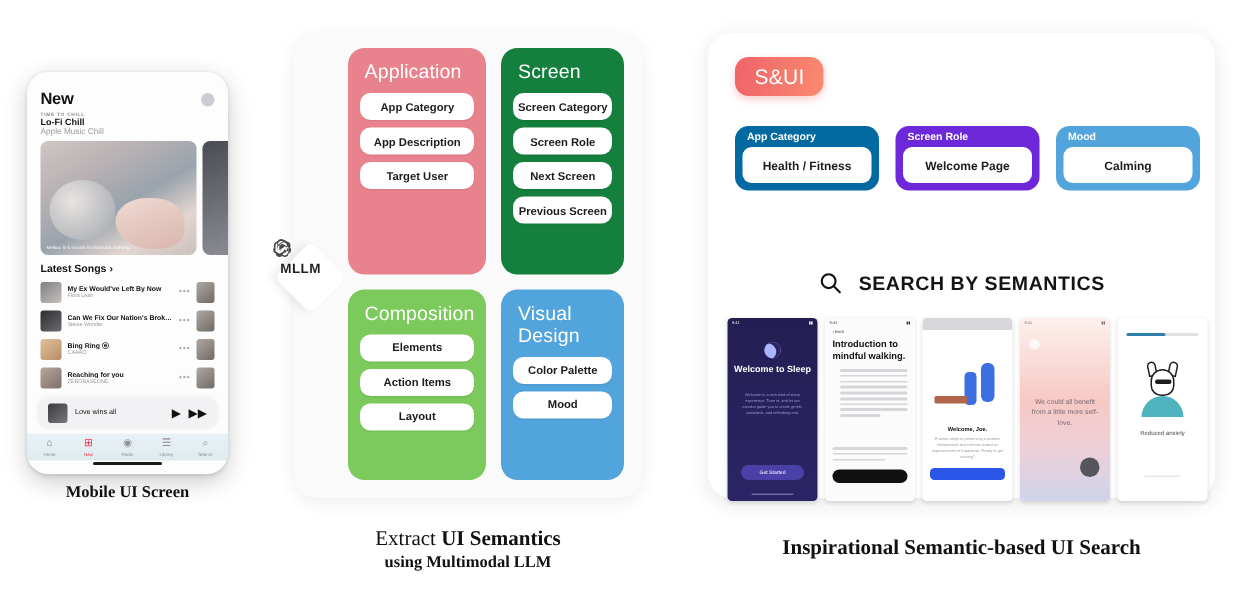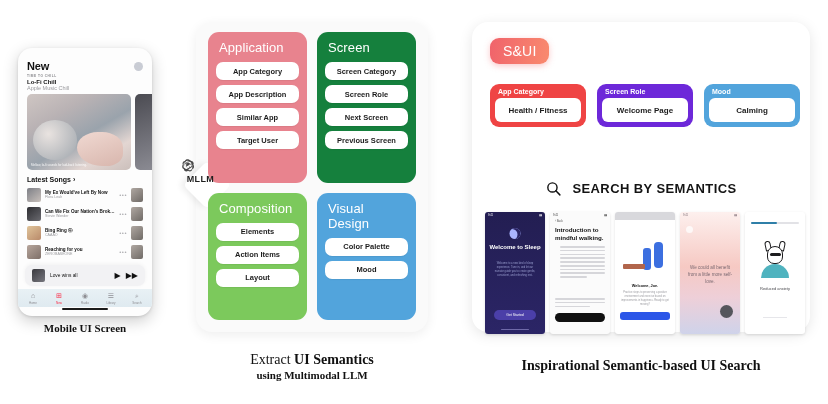--- a/index.html
+++ b/index.html
@@ -68,21 +68,21 @@
   .mid-panel {
     position:absolute; left:196px; top:22px; width:232px; height:310px;
     background:#fafafa; border-radius:16px; box-shadow:0 3px 12px rgba(0,0,0,.07);
   }
   .notch {
     position:absolute; left:-6px; top:146px; width:34px; height:34px; background:#ffffff;
     transform: rotate(45deg); border-radius:5px; box-shadow:-3px 3px 6px rgba(0,0,0,.07);
   }
   .mllm { position:absolute; left:160px; top:158px; width:54px; text-align:center; z-index:5; }
   .mllm-label { font-size:9px; font-weight:bold; color:#1f1f1f; letter-spacing:.3px; margin-top:1px;text-align:right; }
-  .grid { position:absolute; inset:10px 12px 12px; display:grid; grid-template-columns:1fr 1fr; gap:10px; }
+  .grid { position:absolute; inset:10px 12px 12px; display:grid; grid-template-columns:1fr 1fr; gap:10px;margin-left:24px; }
   .cat { border-radius:11px; padding:8px 8px 9px; display:flex; flex-direction:column; }
   .cat-title { font-size:13px; color:#fff; font-weight:normal; letter-spacing:.1px; margin:0 0 7px 3px; }
   .pill {
     background:#fff; border-radius:7px; height:18px; margin-bottom:5px;
     display:flex; align-items:center; justify-content:center;
     font-size:7.5px; font-weight:bold; color:#1c1c1c; box-shadow:0 1px 1px rgba(0,0,0,.06);
   }
   .pill:last-child { margin-bottom:0; }
 
   
@@ -272,21 +272,20 @@
 
   <div class="mid-panel">
     <div class="notch"></div>
 
     <div class="grid">
 
       <div class="cat" style="background:#E8838E">
         <div class="cat-title">Application</div>
         <div class="pill">App Category</div>
         <div class="pill">App Description</div>
-        <div class="pill">Similar App</div>
         <div class="pill">Target User</div>
       </div>
 
       <div class="cat" style="background:#15803d">
         <div class="cat-title">Screen</div>
         <div class="pill">Screen Category</div>
         <div class="pill">Screen Role</div>
         <div class="pill">Next Screen</div>
         <div class="pill">Previous Screen</div>
       </div>
@@ -317,21 +316,21 @@
   <div class="cap-serif cap-mid">
     <div class="l1"><span>Extract </span><b>UI Semantics</b></div>
     <div class="l2">using Multimodal LLM</div>
   </div>
 
   <div class="right-panel">
 
     <div class="sui-badge">S&amp;UI</div>
 
     <div class="chips">
-      <div class="chip" style="background:#ef4444">
+      <div class="chip" style="background:#0369a1">
         <div class="chip-label">App Category</div>
         <div class="chip-value">Health / Fitness</div>
       </div>
       <div class="chip" style="background:#6d28d9">
         <div class="chip-label">Screen Role</div>
         <div class="chip-value">Welcome Page</div>
       </div>
       <div class="chip" style="background:#52A4DC">
         <div class="chip-label">Mood</div>
         <div class="chip-value">Calming</div>

